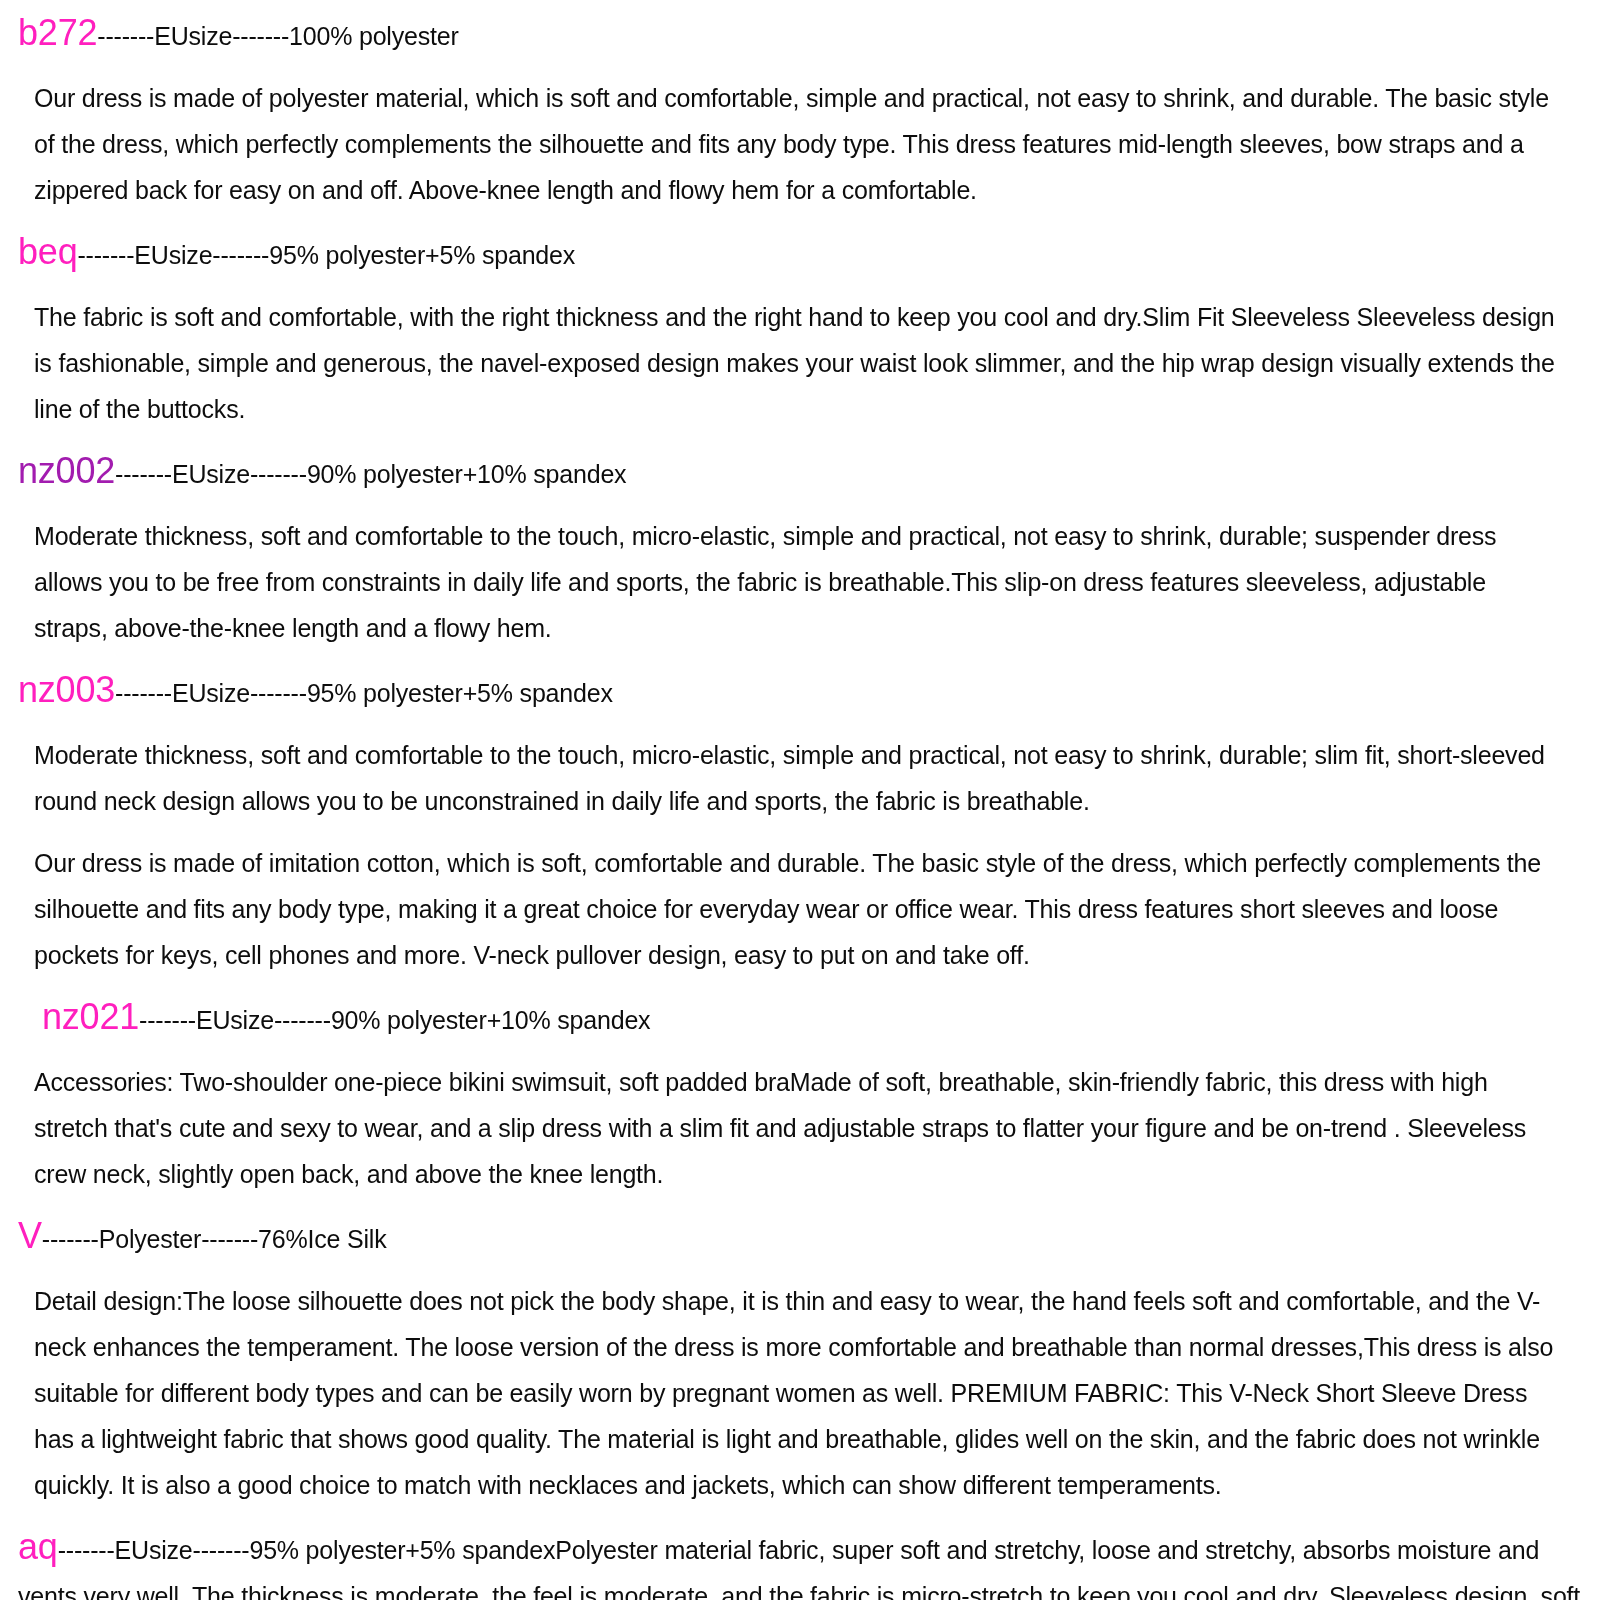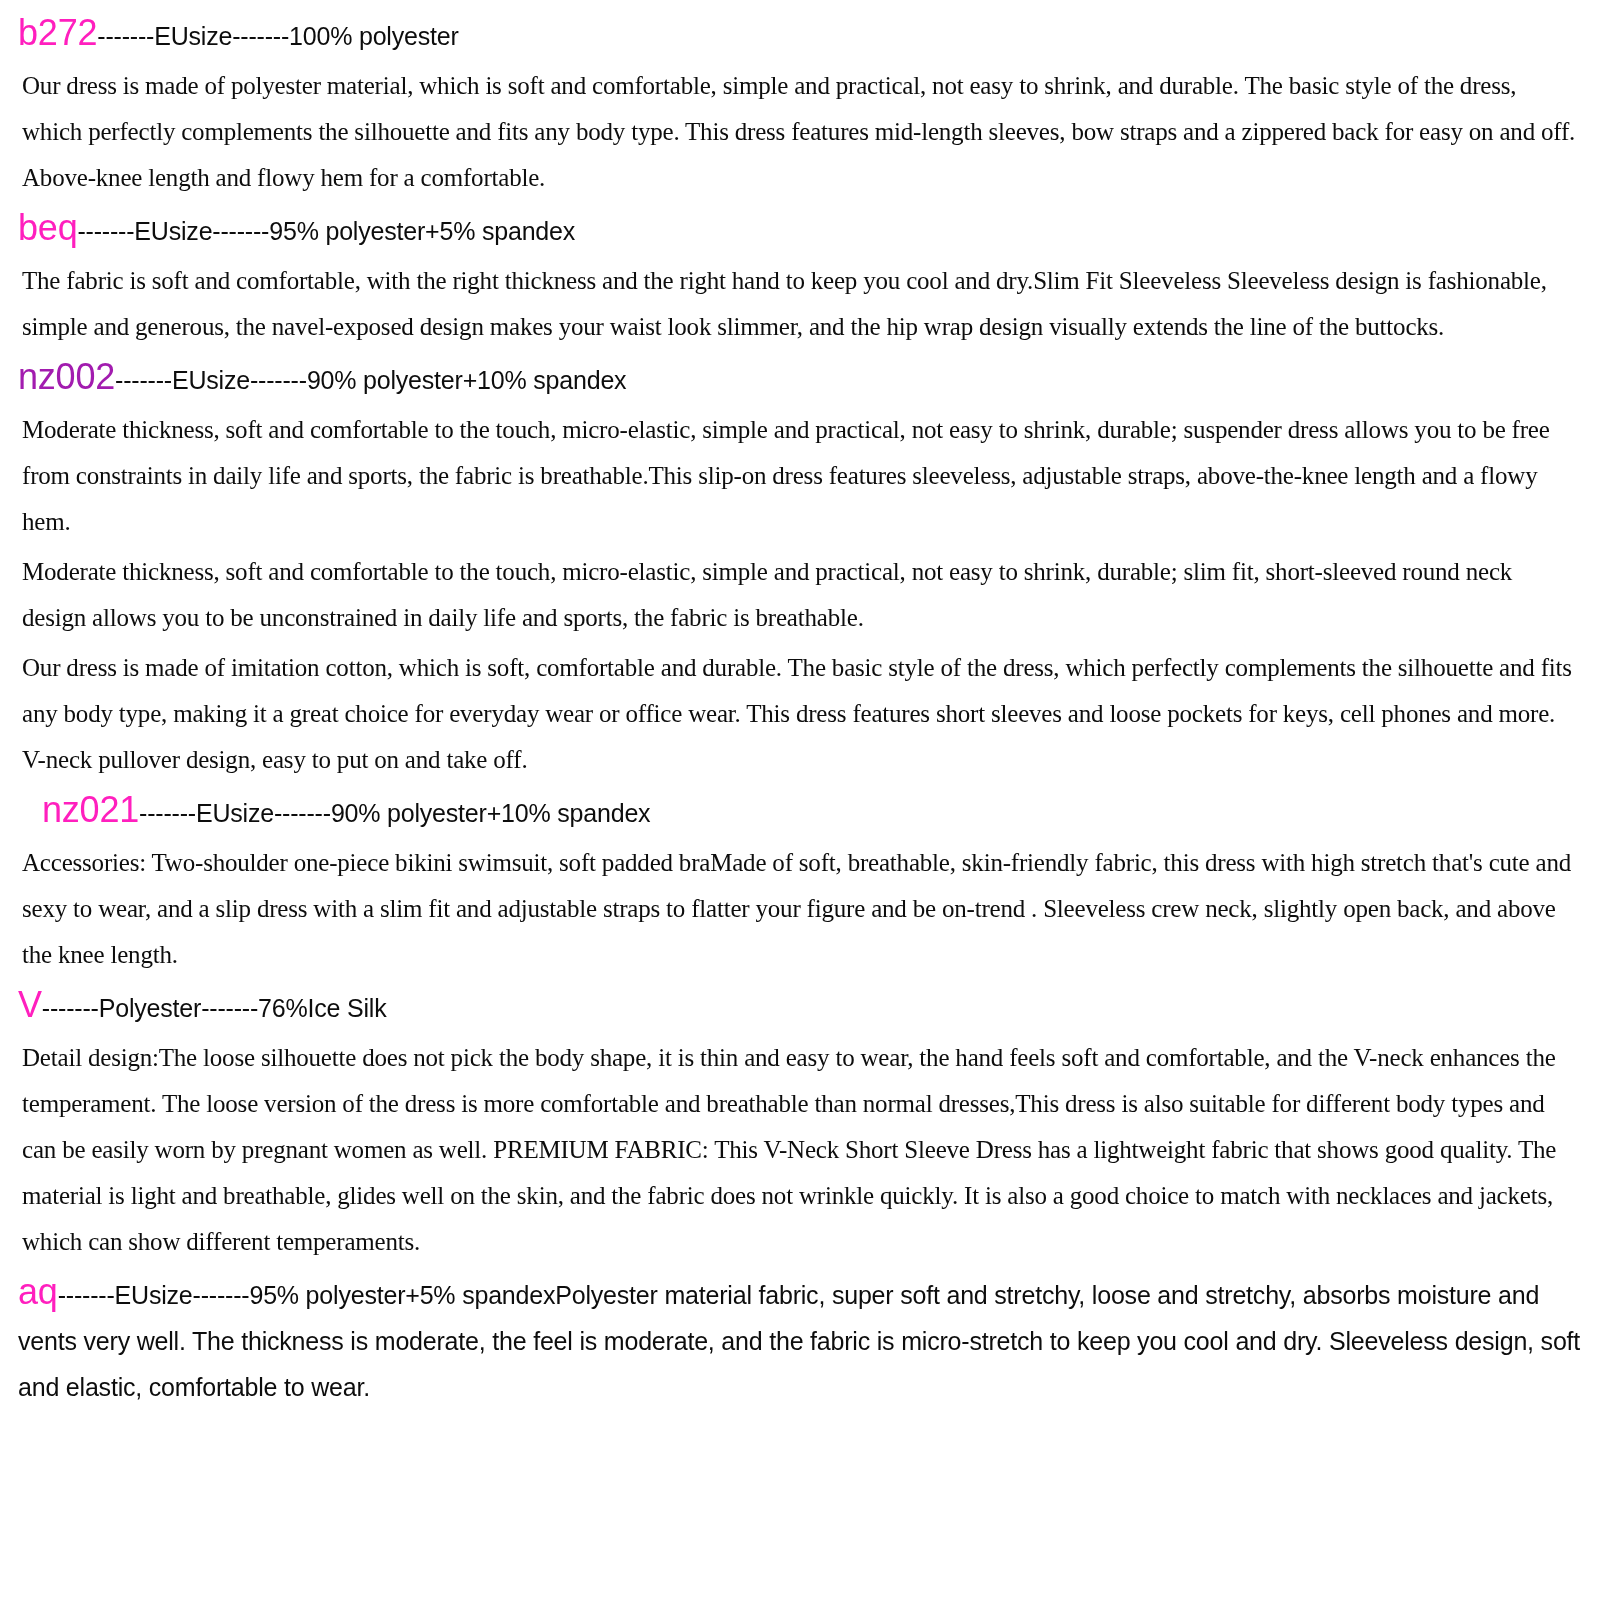--- a/index.html
+++ b/index.html
@@ -19,21 +19,21 @@
     letter-spacing: -0.2px;
     border-radius: 28px;
   }
   .product-section { margin: 0; }
   .section-header { margin: 0; }
   .code {
     font-size: 36px;
     line-height: 46px;
     font-weight: 400;
   }
-  .desc { margin: 4px; font-family: Liberation Serif, serif; }
+  .desc { margin: 16px; }
 </style>
 </head>
 <body>
 
 <main class="doc" id="doc" style="color: rgb(13, 13, 13); background: rgb(255, 255, 255);">
   <section class="product-section">
     <div class="section-header"><span class="code" style="color: rgb(255, 31, 190);">b272</span><span class="meta">-------</span><span class="meta">EUsize</span><span class="meta">-------</span><span class="meta">100% polyester</span><span class="meta"></span></div>
     <p class="desc">Our dress is made of polyester material, which is soft and comfortable, simple and practical, not easy to shrink, and durable. The basic style of the dress, which perfectly complements the silhouette and fits any body type. This dress features mid-length sleeves, bow straps and a zippered back for easy on and off. Above-knee length and flowy hem for a comfortable.</p>
   </section>
 
@@ -41,20 +41,21 @@
     <div class="section-header"><span class="code" style="color: rgb(255, 31, 190); margin-top: 8px;">beq</span><span class="meta">-------</span><span class="meta">EUsize</span><span class="meta">-------</span><span class="meta">95% polyester+5% spandex</span><span class="meta"></span></div>
     <p class="desc">The fabric is soft and comfortable, with the right thickness and the right hand to keep you cool and dry.Slim Fit Sleeveless Sleeveless design is fashionable, simple and generous, the navel-exposed design makes your waist look slimmer, and the hip wrap design visually extends the line of the buttocks.</p>
   </section>
 
   <section class="product-section">
     <div class="section-header"><span class="code" style="color: #a21caf;">nz002</span><span class="meta">-------</span><span class="meta">EUsize</span><span class="meta">-------</span><span class="meta">90% polyester+10% spandex</span><span class="meta"></span></div>
     <p class="desc">Moderate thickness, soft and comfortable to the touch, micro-elastic, simple and practical, not easy to shrink, durable; suspender dress allows you to be free from constraints in daily life and sports, the fabric is breathable.This slip-on dress features sleeveless, adjustable straps, above-the-knee length and a flowy hem.</p>
   </section>
 
   <section class="product-section">
+    <div class="section-header"><span class="code" style="color: rgb(255, 31, 190);">nz003</span><span class="meta">-------</span><span class="meta">EUsize</span><span class="meta">-------</span><span class="meta">95% polyester+5% spandex</span><span class="meta"></span></div>
     <p class="desc">Moderate thickness, soft and comfortable to the touch, micro-elastic, simple and practical, not easy to shrink, durable; slim fit, short-sleeved round neck design allows you to be unconstrained in daily life and sports, the fabric is breathable.</p>
   </section>
 
   <section class="product-section">
     <p class="desc">Our dress is made of imitation cotton, which is soft, comfortable and durable. The basic style of the dress, which perfectly complements the silhouette and fits any body type, making it a great choice for everyday wear or office wear. This dress features short sleeves and loose pockets for keys, cell phones and more. V-neck pullover design, easy to put on and take off.</p>
   </section>
 
   <section class="product-section">
     <div class="section-header"><span class="code" style="color: rgb(255, 31, 190); margin-left: 24px;">nz021</span><span class="meta">-------</span><span class="meta">EUsize</span><span class="meta">-------</span><span class="meta">90% polyester+10% spandex</span><span class="meta"></span></div>
     <p class="desc">Accessories: Two-shoulder one-piece bikini swimsuit, soft padded braMade of soft, breathable, skin-friendly fabric, this dress with high stretch that's cute and sexy to wear, and a slip dress with a slim fit and adjustable straps to flatter your figure and be on-trend . Sleeveless crew neck, slightly open back, and above the knee length.</p>

